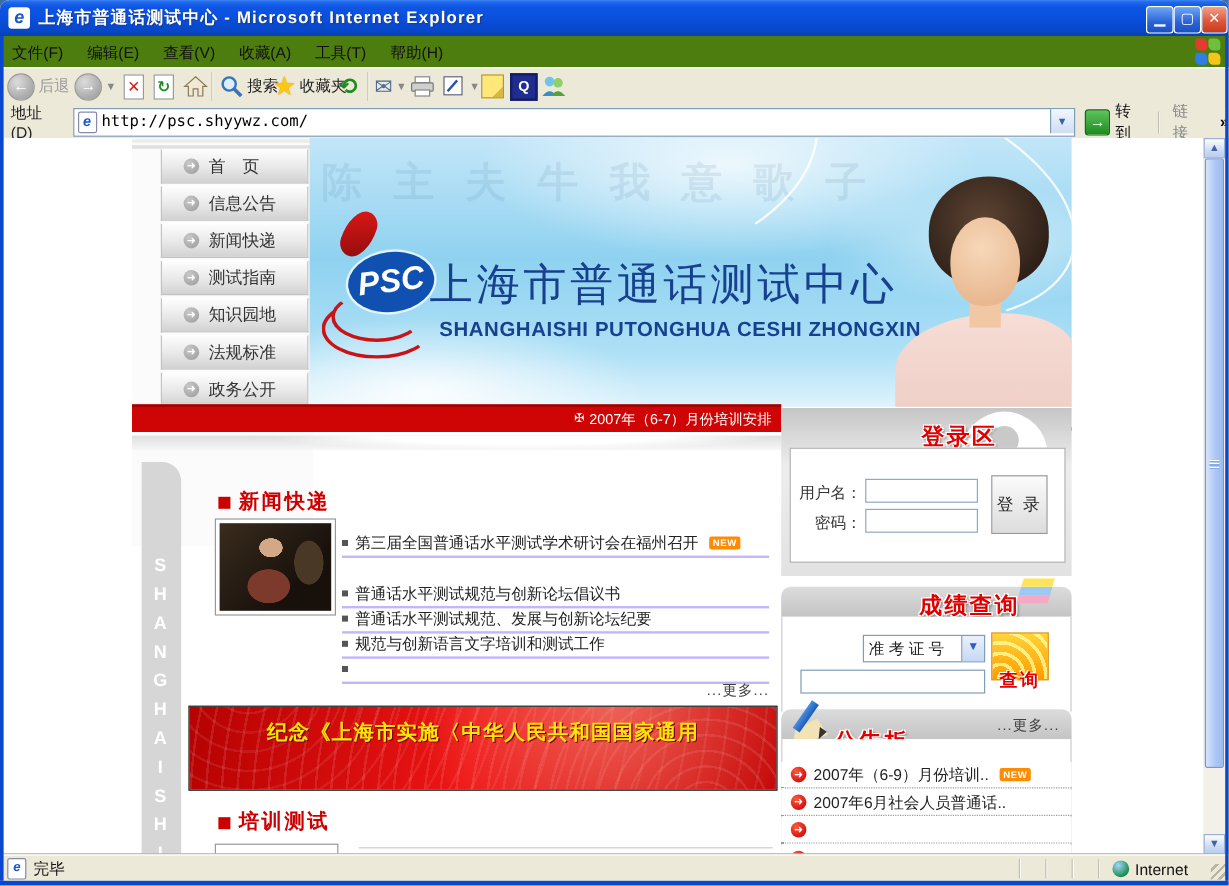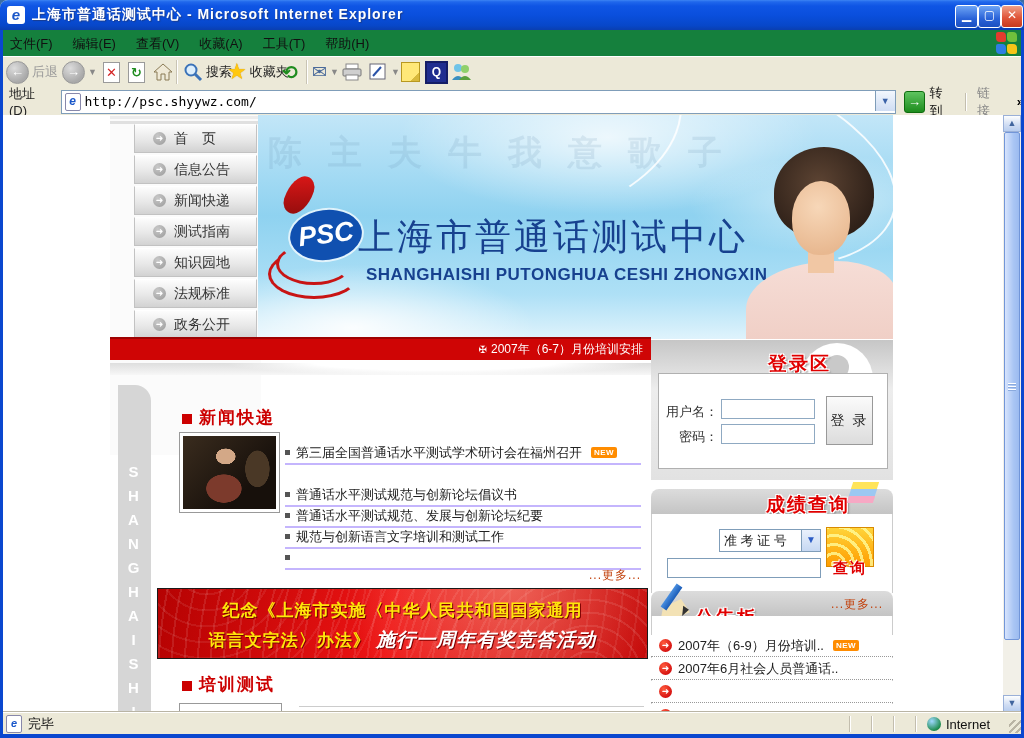--- a/index.html
+++ b/index.html
@@ -11,21 +11,21 @@
   .titlebar{left:0;top:0;width:1024px;height:30px;
     background:linear-gradient(180deg,#3d84f3 0%,#2068ec 6%,#0f55e4 20%,#0a4fdd 50%,#0747c9 85%,#0a3fb0 100%)}
   .titlebar .ticon{left:7px;top:6px;width:18px;height:18px;background:#fff;border-radius:3px;
     color:#1a57c9;font-weight:bold;font-style:italic;font-size:15px;line-height:17px;text-align:center}
   .titlebar .ttext{left:32px;top:6px;color:#fff;font-size:14px;font-weight:bold;letter-spacing:1px;
     text-shadow:1px 1px 1px #1a3c8c;white-space:nowrap}
   .wbtn{top:5px;width:21px;height:21px;border-radius:3px;border:1px solid #fff;
     color:#fff;font-size:12px;font-weight:bold;text-align:center;line-height:19px;
     background:linear-gradient(180deg,#6ea5f5,#2a63d8 60%,#1b4fc0)}
   .wbtn.close{background:linear-gradient(180deg,#f0a088,#e0563a 55%,#c73a1d)}
-  .menubar{left:0;top:30px;width:1024px;height:26px;background:#15803d;border-bottom:1px solid #d8d3c3;display:flex;align-items:center}
+  .menubar{left:0;top:30px;width:1024px;height:26px;background:#4d7c0f;border-bottom:1px solid #d8d3c3;display:flex;align-items:center}
   .menuitem{font-size:13px;color:#111;padding:0 10px;line-height:25px}
   .winflag{left:996px;top:32px;width:22px;height:22px;display:grid;grid-template-columns:10px 10px;grid-gap:1px;padding:0}
   .winflag i{display:block;width:10px;height:10px;border-radius:2px 4px}
   .toolbar{left:0;top:56px;width:1024px;height:32px;background:#ece9d8;border-bottom:1px solid #c9c4b4;border-top:1px solid #fff}
   .tdiv{top:60px;width:1px;height:24px;background:#c9c4b4;border-right:1px solid #fff}
   .tbtn{top:58px;height:28px;display:flex;align-items:center;gap:3px;font-size:13px;color:#222}
   .tbtn.dis{color:#9a9a9a}
   .circ{width:21px;height:21px;border-radius:50%;display:inline-block;text-align:center;line-height:20px;
     color:#fff;font-weight:bold;font-size:13px;background:radial-gradient(circle at 35% 30%,#dcdcdc,#a9a9a9 70%);border:1px solid #999}
   .caret{font-size:9px;color:#888}
@@ -93,21 +93,21 @@
     background:
       radial-gradient(ellipse 16px 13px at 46% 28%,#d3a887 60%,transparent 62%),
       radial-gradient(ellipse 30px 24px at 44% 72%,#7c3a2c 58%,transparent 60%),
       radial-gradient(ellipse 20px 30px at 80% 45%,#4a3826 60%,transparent 62%),
       linear-gradient(135deg,#3a2c1e,#17100b 70%)}
   .newsrow{left:282px;width:356px;height:21px;border-bottom:2px solid #c4b5fd;display:flex;align-items:center;gap:6px;
     font-size:13px;color:#222;white-space:nowrap;overflow:visible}
   .bullet{width:5px;height:5px;background:#555;flex:0 0 auto}
   .newbadge{display:inline-block;background:#ff8c00;color:#fff;font-size:8px;font-weight:bold;
     padding:1px 3px;border-radius:2px;margin-left:3px;vertical-align:2px;letter-spacing:.5px}
-  .more{font-size:12px;color:#c2410c;letter-spacing:1px}
+  .more{font-size:12px;color:#404040;letter-spacing:1px}
   
   .campaign{left:154px;top:473px;width:491px;height:71px;border:1px solid #1a1a1a;box-sizing:border-box;text-align:center;
     background:
       radial-gradient(circle at 72% -10%,rgba(255,170,150,.55),transparent 45%),
       repeating-radial-gradient(circle at 88% 130%,rgba(255,255,255,.10) 0 2px,transparent 2px 13px),
       repeating-radial-gradient(circle at 10% -40%,rgba(255,255,255,.08) 0 2px,transparent 2px 16px),
       linear-gradient(100deg,#b50202,#ee1414 48%,#c30606)}
   .campline1{margin-top:10px;font-size:17px;font-weight:bold;color:#ffe60a;letter-spacing:1px;text-shadow:1px 1px 0 #7a0000}
   .campline2{margin-top:5px;font-size:17px;font-weight:bold;letter-spacing:1px;text-shadow:1px 1px 0 #7a0000}
   .campline2 .y{color:#ffe60a}
@@ -364,24 +364,20 @@
         <span class="bullet"></span>
         <span>普通话水平测试规范、发展与创新论坛纪要</span>
       </div>
     <div class="abs newsrow" style="top:432px">
         <span class="bullet"></span>
       </div>
     <div class="abs more" style="left:282px;top:452px;width:356px;text-align:right">...更多...</div>
 
     <div class="abs campaign">
       <div class="campline1">纪念《上海市实施〈中华人民共和国国家通用</div>
-      <div class="campline2">
-        <span class="y">语言文字法〉办法》</span>
-        <span class="w">施行一周年有奖竞答活动</span>
-      </div>
     </div>
 
     <div class="abs secsq" style="left:179px;top:566px"></div>
     <div class="abs sectitle" style="left:196px;top:558px">培训测试</div>
     <div class="abs" style="left:176px;top:588px;width:101px;height:20px;background:#fff;border:1px solid #999"></div>
     <div class="abs" style="left:296px;top:591px;width:345px;height:1px;background:#ccc"></div>
 
     <div class="abs loginbg">
       <div class="sil">
           <div class="head"></div>

